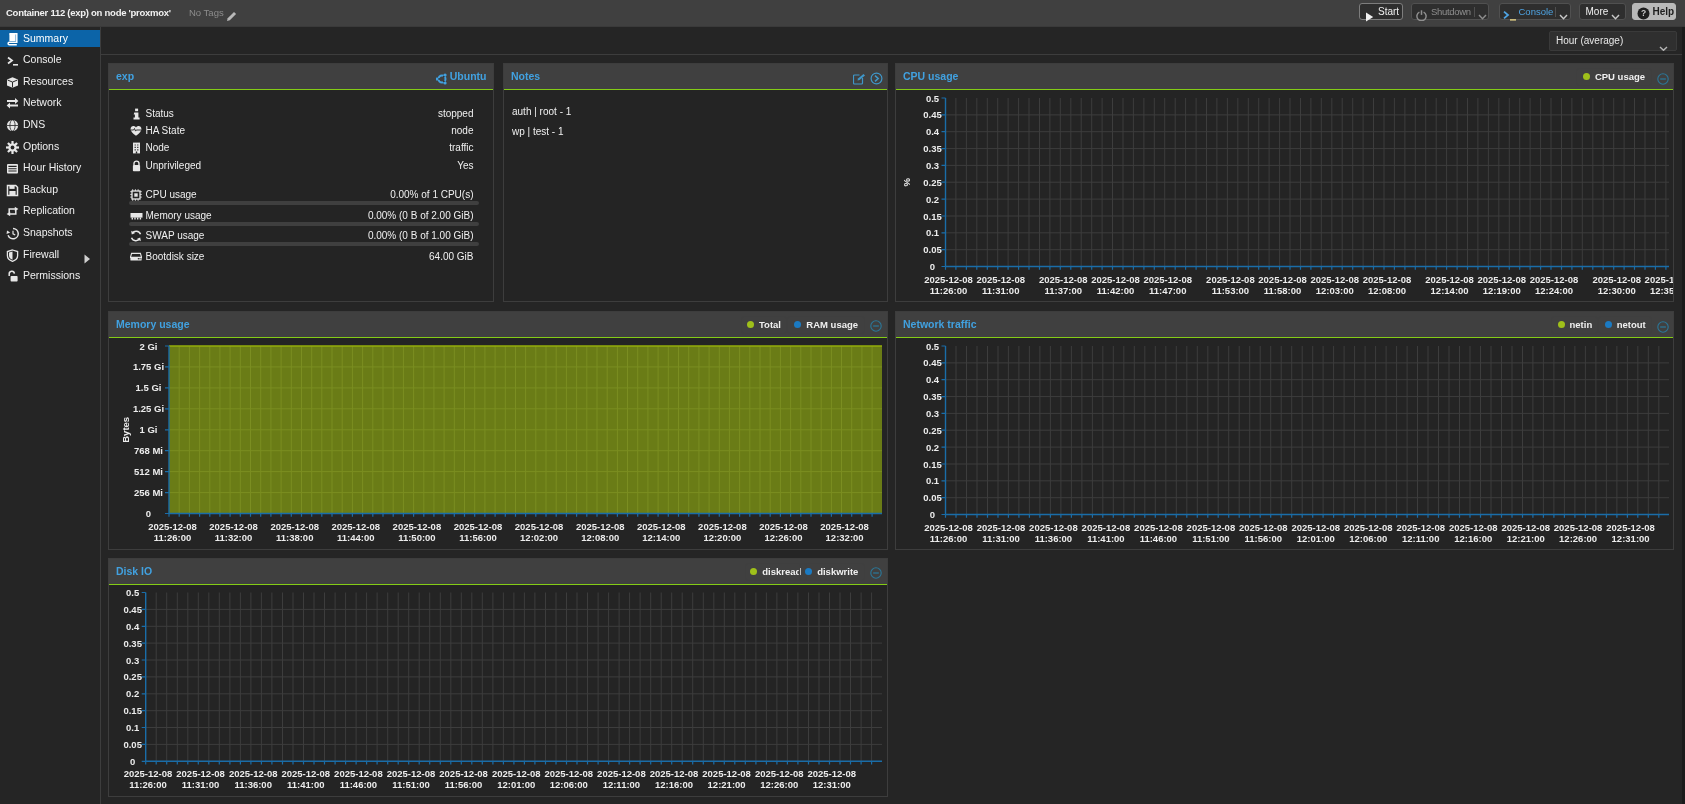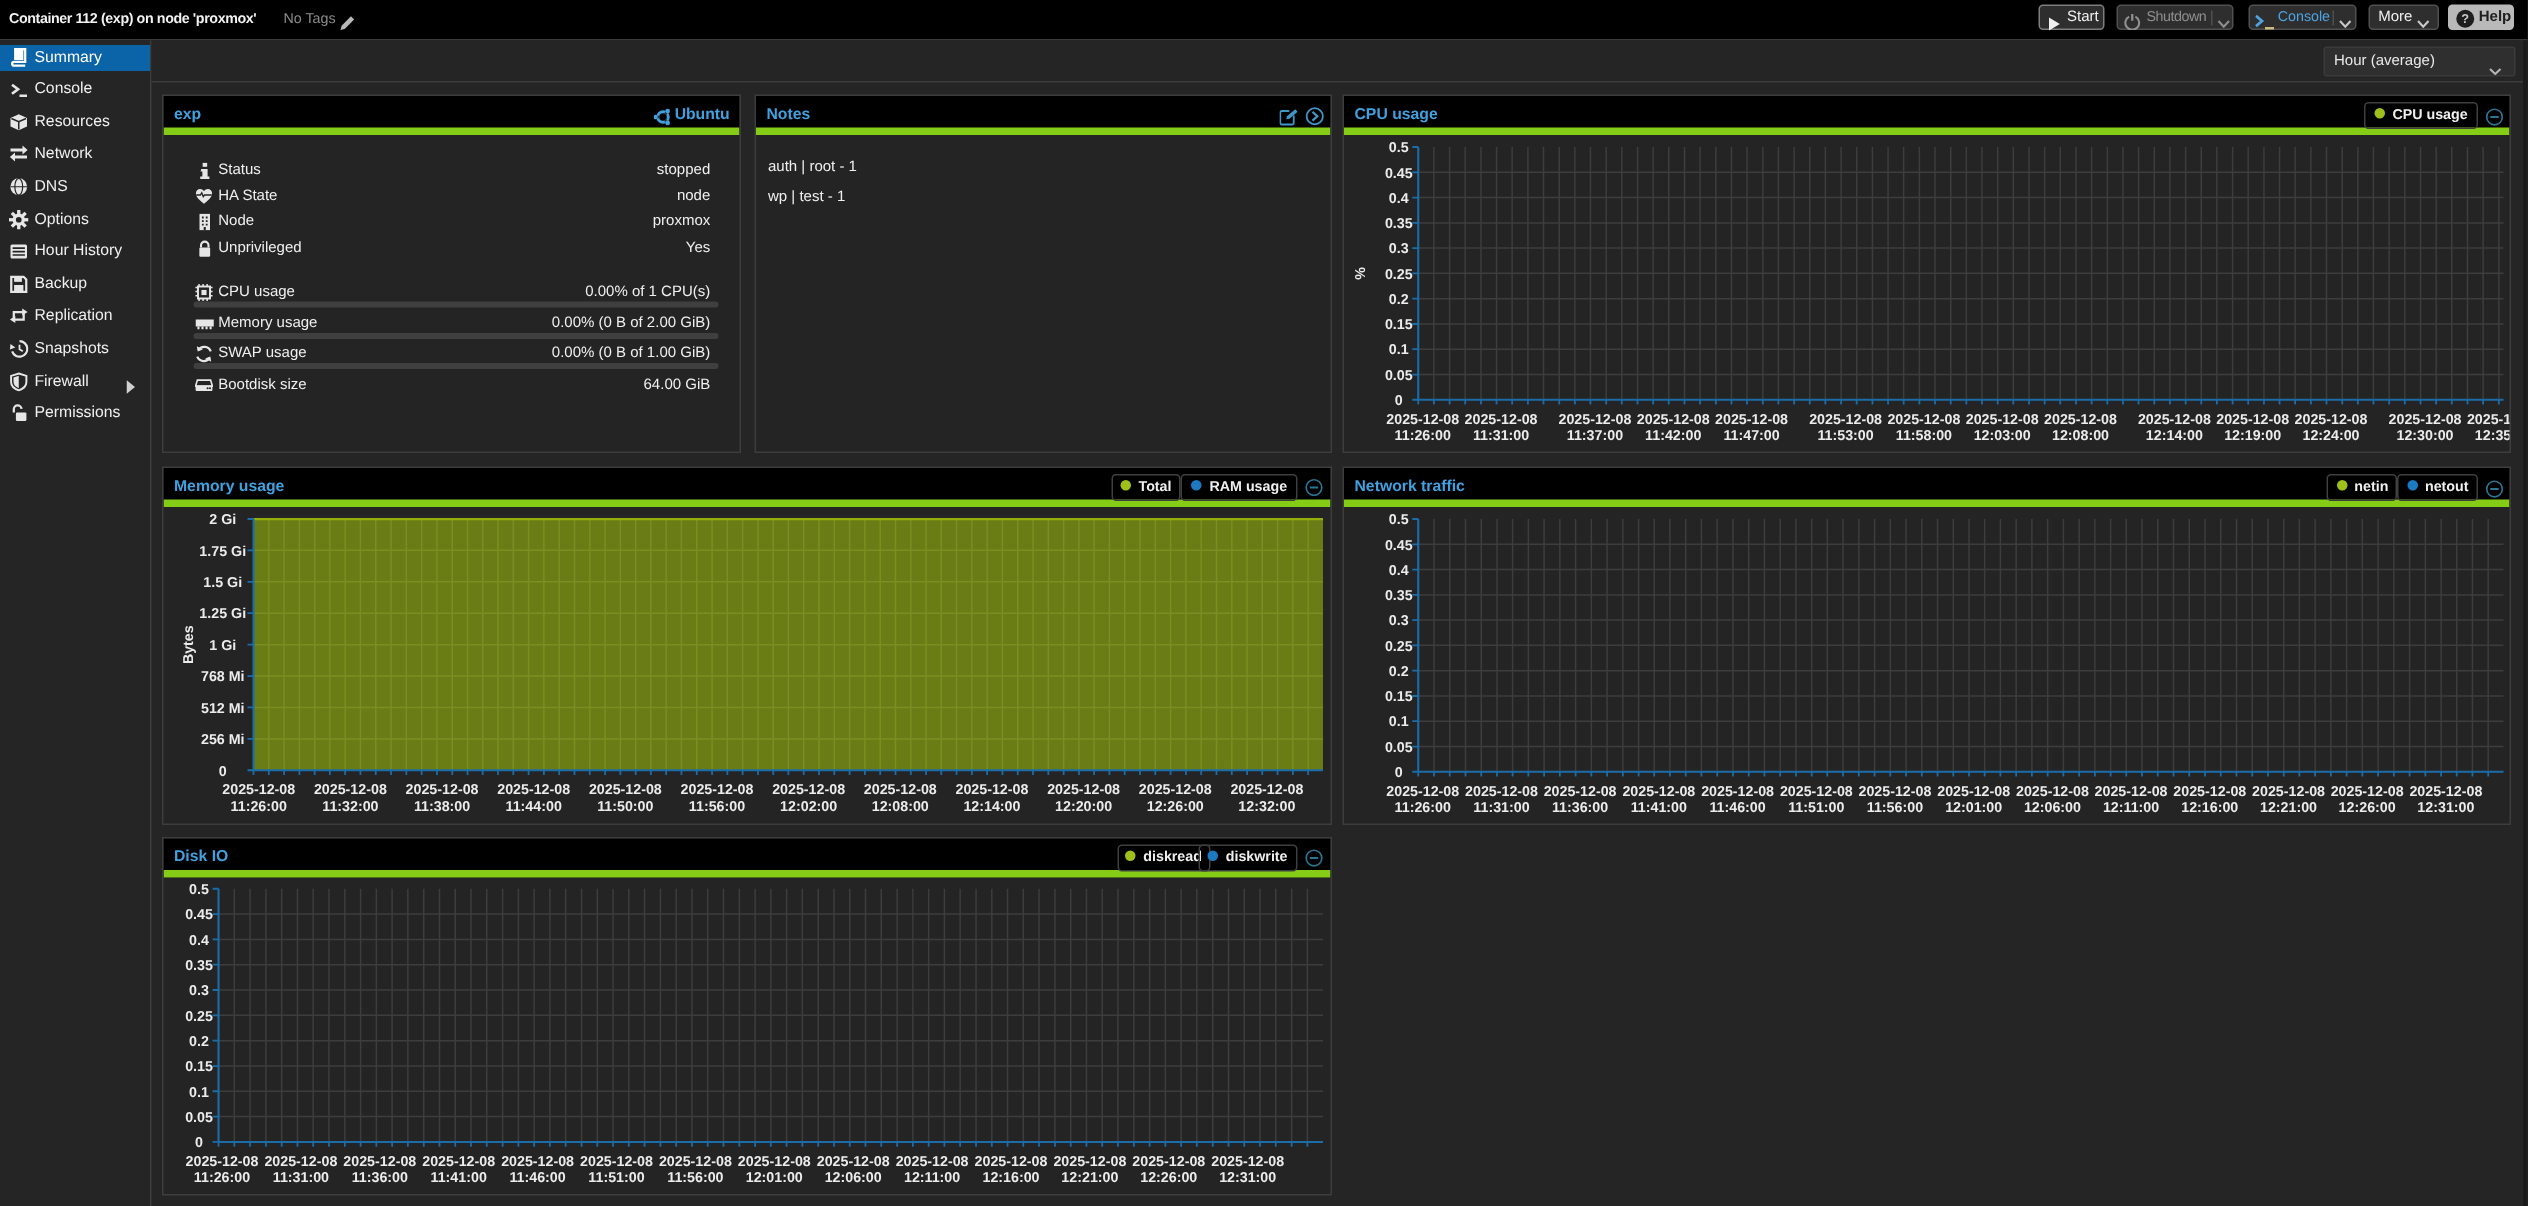--- a/index.html
+++ b/index.html
@@ -1,29 +1,29 @@
 <!DOCTYPE html>
 <html><head><meta charset="utf-8"><style>
 * { margin:0; padding:0; box-sizing:border-box; }
 html,body { width:1685px; height:804px; background:#252525; font-family:"Liberation Sans",sans-serif; overflow:hidden; }
-#nav { position:absolute; left:0; top:0; width:1685px; height:27px; background:#000000; border-bottom:1px solid #3a3a3a; }
+#nav { position:absolute; left:0; top:0; width:1685px; height:27px; background:#404040; border-bottom:1px solid #3a3a3a; }
 #nav .title { position:absolute; left:6px; top:0; line-height:26px; font-size:9.5px; font-weight:bold; letter-spacing:-0.26px; color:#f2f2f2; }
 #nav .notags { position:absolute; left:189px; top:0; line-height:26px; font-size:9.5px; color:#8c8c8c; }
 .tbtn { position:absolute; top:3px; height:17px; background:#2e2e2e; border:1px solid #505050; border-radius:3px; color:#f0f0f0; font-size:10px; line-height:16px; white-space:nowrap; }
 .tbtn svg { vertical-align:middle; }
 #side { position:absolute; left:0; top:27px; width:101px; height:777px; background:#252525; border-right:1px solid #3d3d3d; }
 .sitem { position:absolute; left:0; width:100px; height:21.6px; color:#f0f0f0; font-size:10.5px; line-height:21.6px; }
 .sitem.sel { background:linear-gradient(to bottom, rgba(0,0,0,0) 2.1px, #0c64a8 2.1px, #0c64a8 19.4px, rgba(0,0,0,0) 19.4px); color:#fff;padding-left:44px; }
 .sic { position:absolute; left:5px; top:4px; width:14px; text-align:center; }
 .slab { position:absolute; left:23px; }
 #toolbar { position:absolute; left:101px; top:27px; width:1581px; height:28px; background:#252525; border-bottom:1px solid #3d3d3d; }
 #combo { position:absolute; left:1448px; top:4px; width:128px; height:20px; background:#2f2f2f; border:1px solid #3a3a3a; border-radius:2px; color:#e8e8e8; font-size:10px; line-height:18px; padding-left:6px; }
 #rightstrip { position:absolute; left:1682px; top:27px; width:3px; height:777px; background:#1b1b1b; }
 .panel { position:absolute; background:#242424; border:1px solid #3d3d3d; overflow:hidden; }
-.phead { position:absolute; left:0; top:0; right:0; height:26px; background:#000000; border-bottom:5px solid #84cc16; }
+.phead { position:absolute; left:0; top:0; right:0; height:26px; background:#404040; border-bottom:1px solid #84cc16; }
 .ptitle { position:absolute; left:7px; top:0; line-height:25px; font-size:10.5px; font-weight:bold; color:#41a1e0; }
 .legbtn { position:absolute; top:3.5px; height:18px; border:1px solid #3f3f3f; border-radius:3px; font-size:9.5px; font-weight:bold; color:#f0f0f0; line-height:16px; text-align:center; }
 .dot { display:inline-block; width:7px; height:7px; border-radius:50%; margin-right:5px; vertical-align:-0.5px; }
 .chart { position:absolute; left:0; top:26px; }
 .axl { font-family:"Liberation Sans",sans-serif; font-size:9.5px; font-weight:bold; fill:#ececec; }
 .erow { position:absolute; left:0; width:100%; height:17px; font-size:10px; color:#f0f0f0; line-height:17px; }
 .eic { position:absolute; left:20.5px; width:13px; text-align:center; }
 .elab { position:absolute; left:36.5px; }
 .eval { position:absolute; right:19.5px; text-align:right; }
 .ebar { position:absolute; left:19.5px; width:350px; height:3.7px; background:#3f3f3f; border-radius:2px; }
@@ -218,21 +218,21 @@
         </svg></span>
       <span class="elab">HA State</span>
       <span class="eval">node</span>
     </div>
     <div class="erow" style="top:75.4px">
       <span class="eic" style="top:3px"><svg width="11" height="12" viewBox="0 0 11 12" style="">
           <rect x="2" y="0.6" width="7" height="10.8" fill="#e6e6e6"></rect>
           <path d="M3.6 2.4h1.2v1.2H3.6zM6.2 2.4h1.2v1.2H6.2zM3.6 4.8h1.2v1.2H3.6zM6.2 4.8h1.2v1.2H6.2zM3.6 7.2h1.2v1.2H3.6zM6.2 7.2h1.2v1.2H6.2zM4.8 9.4h1.4v2H4.8z" fill="#242424"></path>
         </svg></span>
       <span class="elab">Node</span>
-      <span class="eval">proxmox</span>
+      <span class="eval">traffic</span>
     </div>
     <div class="erow" style="top:92.5px">
       <span class="eic" style="top:3px"><svg width="11" height="12" viewBox="0 0 11 12" style="">
           <path d="M3 5V3.6a2.5 2.5 0 0 1 5 0V5" fill="none" stroke="#e6e6e6" stroke-width="1.4"></path>
           <rect x="1.9" y="5" width="7.2" height="6.2" rx="0.8" fill="#e6e6e6"></rect>
         </svg></span>
       <span class="elab">Unprivileged</span>
       <span class="eval">Yes</span>
     </div>
     <div class="erow" style="top:122.1px">

